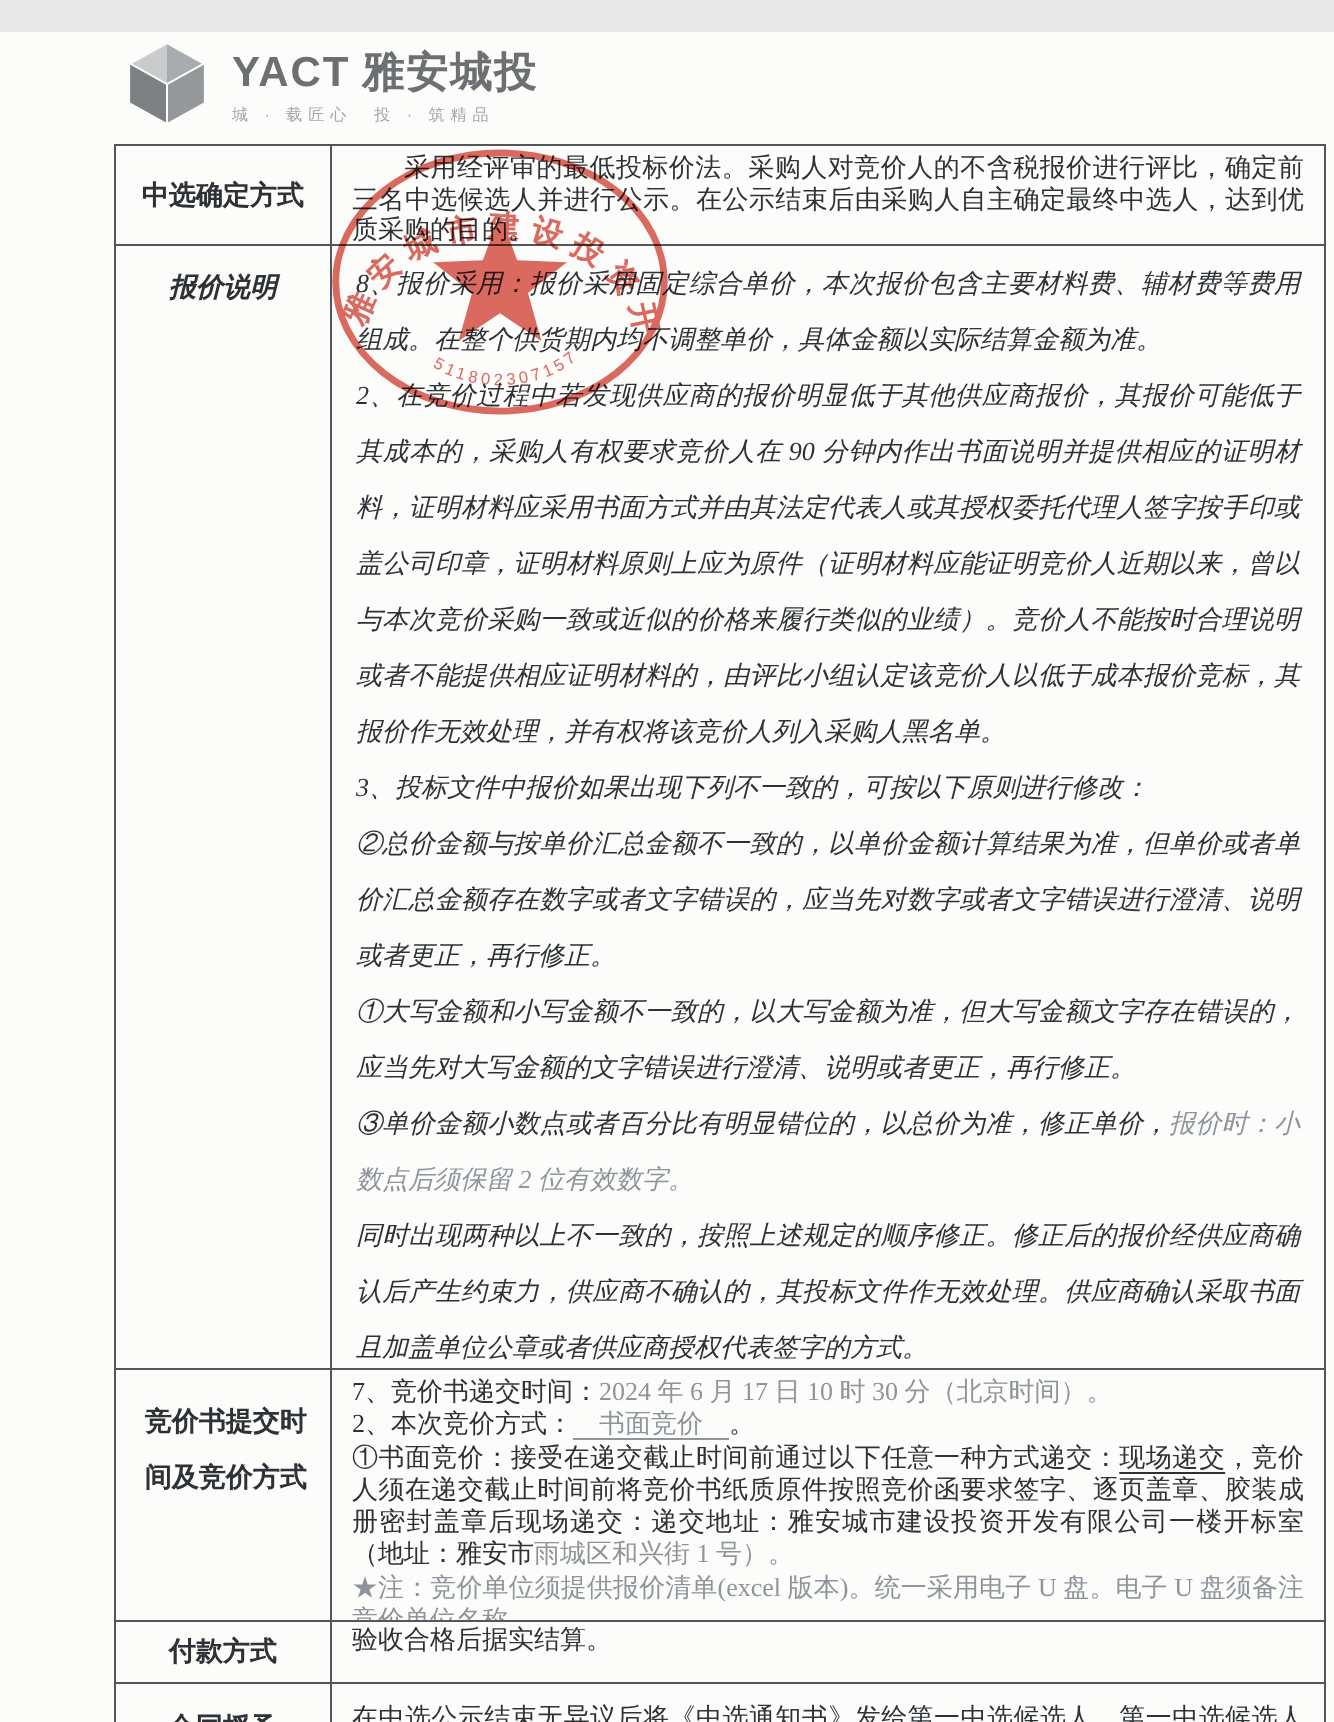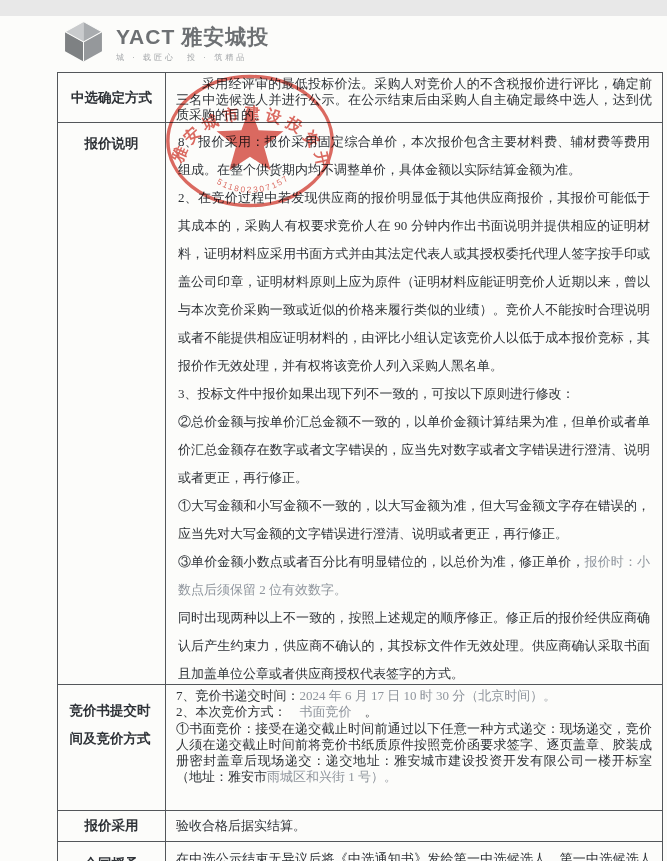--- a/index.html
+++ b/index.html
@@ -32,49 +32,49 @@
     position:absolute;left:57px;top:56px;width:606px;
     border:1.5px solid #53565a;border-bottom:none;
     box-sizing:border-box;
   }
   .row{display:flex;border-top:1px solid #53565a;overflow:hidden;box-sizing:border-box;}
   .row:first-child{border-top:none;}
   .cell-label{
     width:108px;flex:0 0 108px;border-right:1.5px solid #53565a;
     display:flex;justify-content:center;align-items:center;
     font-weight:bold;font-size:13.5px;color:#2e3237;
-    box-sizing:border-box;text-align:left;
+    box-sizing:border-box;text-align:right;
   }
   .cell-content{
     flex:1;box-sizing:border-box;
     font-size:13px;text-align:justify;overflow:hidden;
   }
   .cell-content p{margin:0;}
 
   .row-r1{height:49px;}
   .row-r1 .cell-content{padding:3px 10px 2px 10px;line-height:1.2;}
   .row-r1 .cell-content p{text-indent:2em;}
 
-  .row-r2{height:562px;}
+  .row-r2{height:562px;font-style:italic;}
   .row-r2 .cell-label{align-items:flex-start;padding-top:12px;}
   .row-r2 .cell-content{padding:5px 12px;line-height:28px;}
 
   .row-r3{height:126px;}
   .row-r3 .cell-label{align-items:flex-start;padding-top:12px;line-height:28px;}
   .row-r3 .cell-label span{display:inline-block;width:84px;}
   .row-r3 .cell-content{padding:3px 10px;line-height:1.25;}
 
   .row-r4{height:31px;}
-  .row-r4 .cell-content{display:flex;align-items:center;padding:0 10px;}
+  .row-r4 .cell-content{display:flex;align-items:flex-start;padding:0 10px;}
 
   .row-r5{height:45px;}
   .row-r5 .cell-content{padding:9px 10px 0 10px;line-height:1.25;}
 
   .muted{color:#8e949c;}
-  .u{text-underline-offset:3px;}
+  .u{text-decoration:underline;text-underline-offset:3px;}
 </style>
 </head>
 <body>
 
 <div class="page">
 
   <div class="logo">
     <svg class="logo-cube" viewBox="0 0 40 41">
       <polygon points="20,1 2,11 20,21" fill="#c9cbcd"></polygon>
       <polygon points="20,1 38,11 20,21" fill="#a9acaf"></polygon>
@@ -128,25 +128,26 @@
         </div>
       </div>
       <div class="row row-r3">
         <div class="cell-label">
           <span>竞价书提交时间及竞价方式</span>
         </div>
         <div class="cell-content">
           <p><span class="">7、竞价书递交时间：</span><span class="muted ">2024 年 6 月 17 日 10 时 30 分（北京时间）。</span></p>
           <p><span class="">2、本次竞价方式：</span><span class="muted u">　书面竞价　</span><span class="">。</span></p>
           <p><span class="">①书面竞价：接受在递交截止时间前通过以下任意一种方式递交：</span><span class="u">现场递交</span><span class="">，竞价人须在递交截止时间前将竞价书纸质原件按照竞价函要求签字、逐页盖章、胶装成册密封盖章后现场递交：递交地址：雅安城市建设投资开发有限公司一楼开标室（地址：雅安市</span><span class="muted ">雨城区和兴街 1 号）。</span></p>
+          <p><span class="muted ">★注：竞价单位须提供报价清单(excel 版本)。统一采用电子 U 盘。电子 U 盘须备注竞价单位名称。</span></p>
         </div>
       </div>
       <div class="row row-r4">
         <div class="cell-label">
-          <span>报价采用</span>
+          <span>付款方式</span>
         </div>
         <div class="cell-content">
           <p><span class="">验收合格后据实结算。</span></p>
         </div>
       </div>
       <div class="row row-r5">
         <div class="cell-label">
           <span>合同授予</span>
         </div>
         <div class="cell-content">

